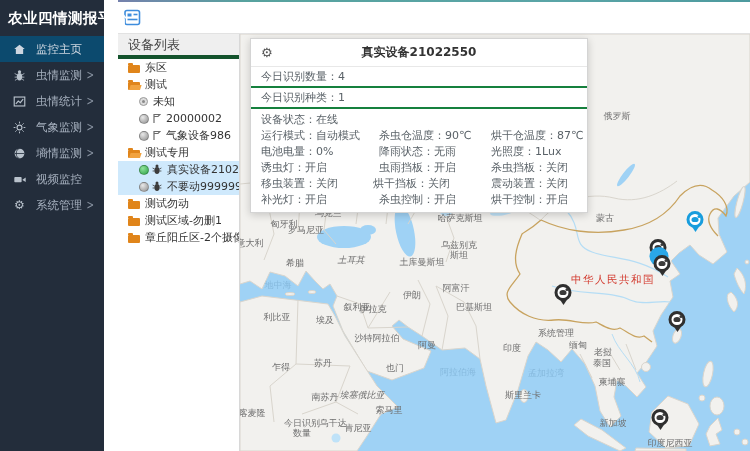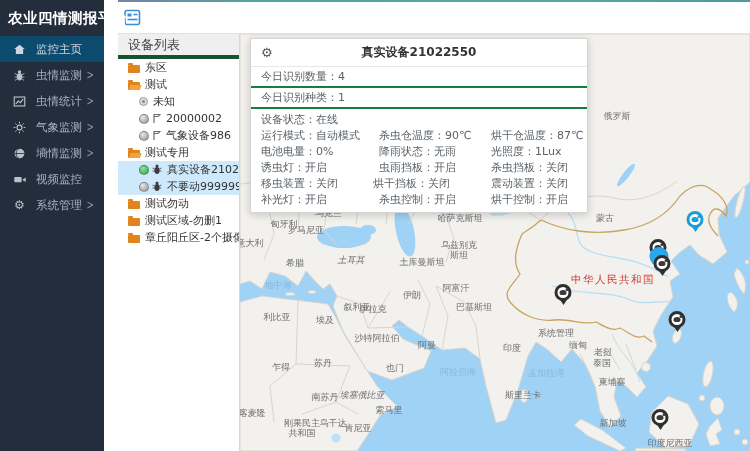--- a/index.html
+++ b/index.html
@@ -355,21 +355,21 @@
       <div class="map-label" style="left: 187px; top: 311px;">阿曼</div>
       <div class="map-label" style="left: 41px; top: 333px;">乍得</div>
       <div class="map-label" style="left: 83px; top: 329px;">苏丹</div>
       <div class="map-label" style="left: 155px; top: 334px;">也门</div>
       <div class="map-label s" style="left: 218px; top: 338px;">阿拉伯海</div>
       <div class="map-label" style="left: 85px; top: 363px;">南苏丹</div>
       <div class="map-label" style="left: 122px; top: 361px; font-style: italic;">埃塞俄比亚</div>
       <div class="map-label" style="left: 149px; top: 376px;">索马里</div>
       <div class="map-label" style="left: 12px; top: 379px;">喀麦隆</div>
       <div class="map-label" style="left: 93px; top: 389px;">乌干达</div>
-      <div class="map-label w" style="left: 62px; top: 394px;">刚果民主共和国</div>
+      <div class="map-label w" style="left: 62px; top: 394px;">今日识别数量</div>
       <div class="map-label" style="left: 118px; top: 394px;">肯尼亚</div>
       <div class="map-label" style="left: 272px; top: 314px;">印度</div>
       <div class="map-label" style="left: 316px; top: 299px;">系统管理</div>
       <div class="map-label" style="left: 338px; top: 311px;">缅甸</div>
       <div class="map-label" style="left: 363px; top: 318px;">老挝</div>
       <div class="map-label" style="left: 362px; top: 329px;">泰国</div>
       <div class="map-label s" style="left: 306px; top: 339px;">孟加拉湾</div>
       <div class="map-label" style="left: 372px; top: 348px;">柬埔寨</div>
       <div class="map-label" style="left: 283px; top: 361px;">斯里兰卡</div>
       <div class="map-label" style="left: 373px; top: 389px;">新加坡</div>

